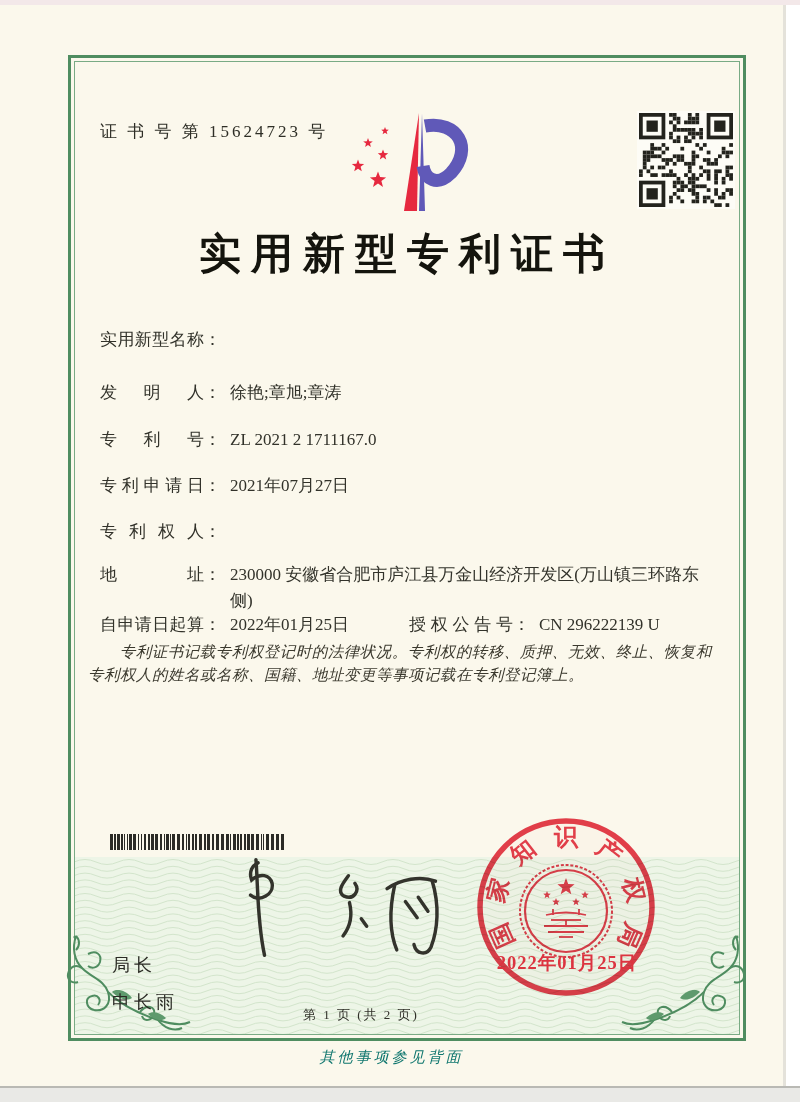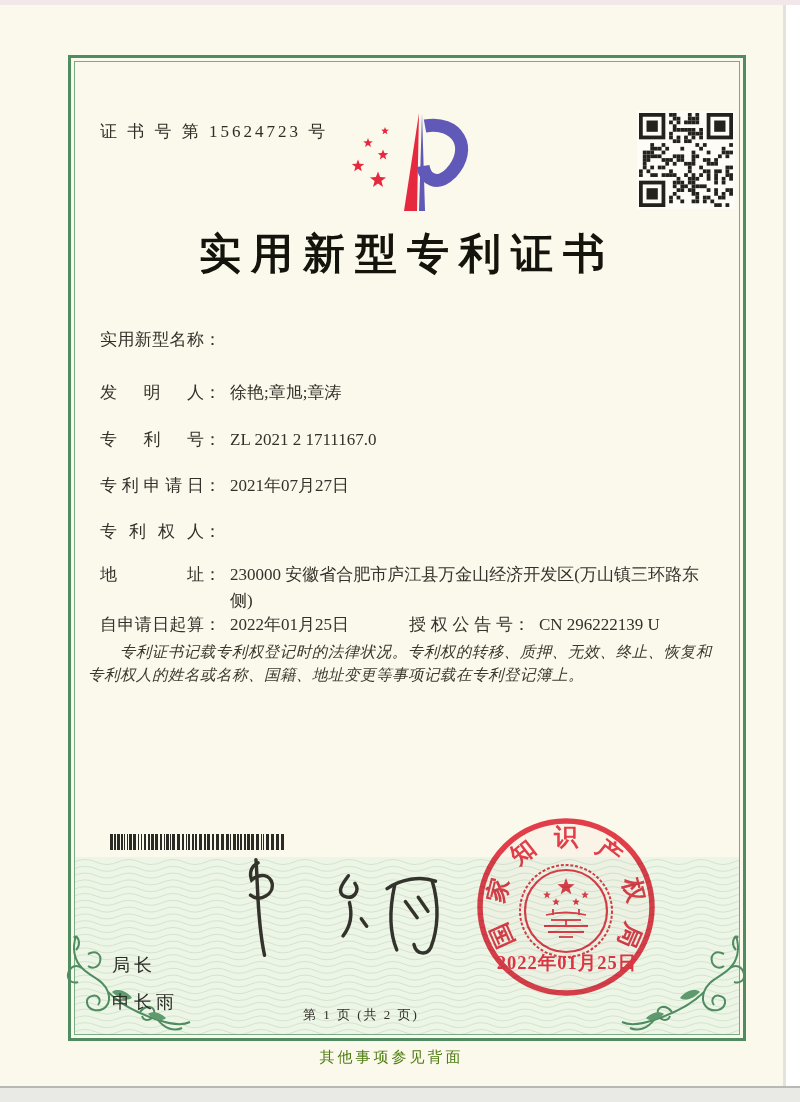--- a/index.html
+++ b/index.html
@@ -33,21 +33,21 @@
   .signature{position:absolute;left:228px;top:853px;z-index:6;}
   .seal{position:absolute;left:471px;top:812px;z-index:6;mix-blend-mode:multiply;}
   .seal-date{position:absolute;left:482px;top:950px;width:170px;text-align:center;z-index:7;
              font-size:18.5px;color:#dc3440;letter-spacing:1px;font-weight:bold;}
   .page-info{position:absolute;left:68px;top:1006px;width:586px;text-align:center;z-index:5;
              font-size:13px;letter-spacing:2px;color:#2f2f28;}
   .flourish{position:absolute;top:934px;z-index:4;}
   .flourish.left{left:66px;}
   .flourish.right{left:620px;}
   .footer-note{position:absolute;left:0;top:1048px;width:783px;text-align:center;z-index:5;
-               font-size:15px;letter-spacing:3px;color:#4d7c0f;}
+               font-size:15px;font-style:italic;letter-spacing:3px;color:#0f766e;}
 </style>
 </head>
 <body>
 
 <div class="page">
   <div class="scan-top"></div>
   <div class="paper"></div>
   <div class="paper-edge-r"></div>
   <div class="scan-bottom"></div>
 

